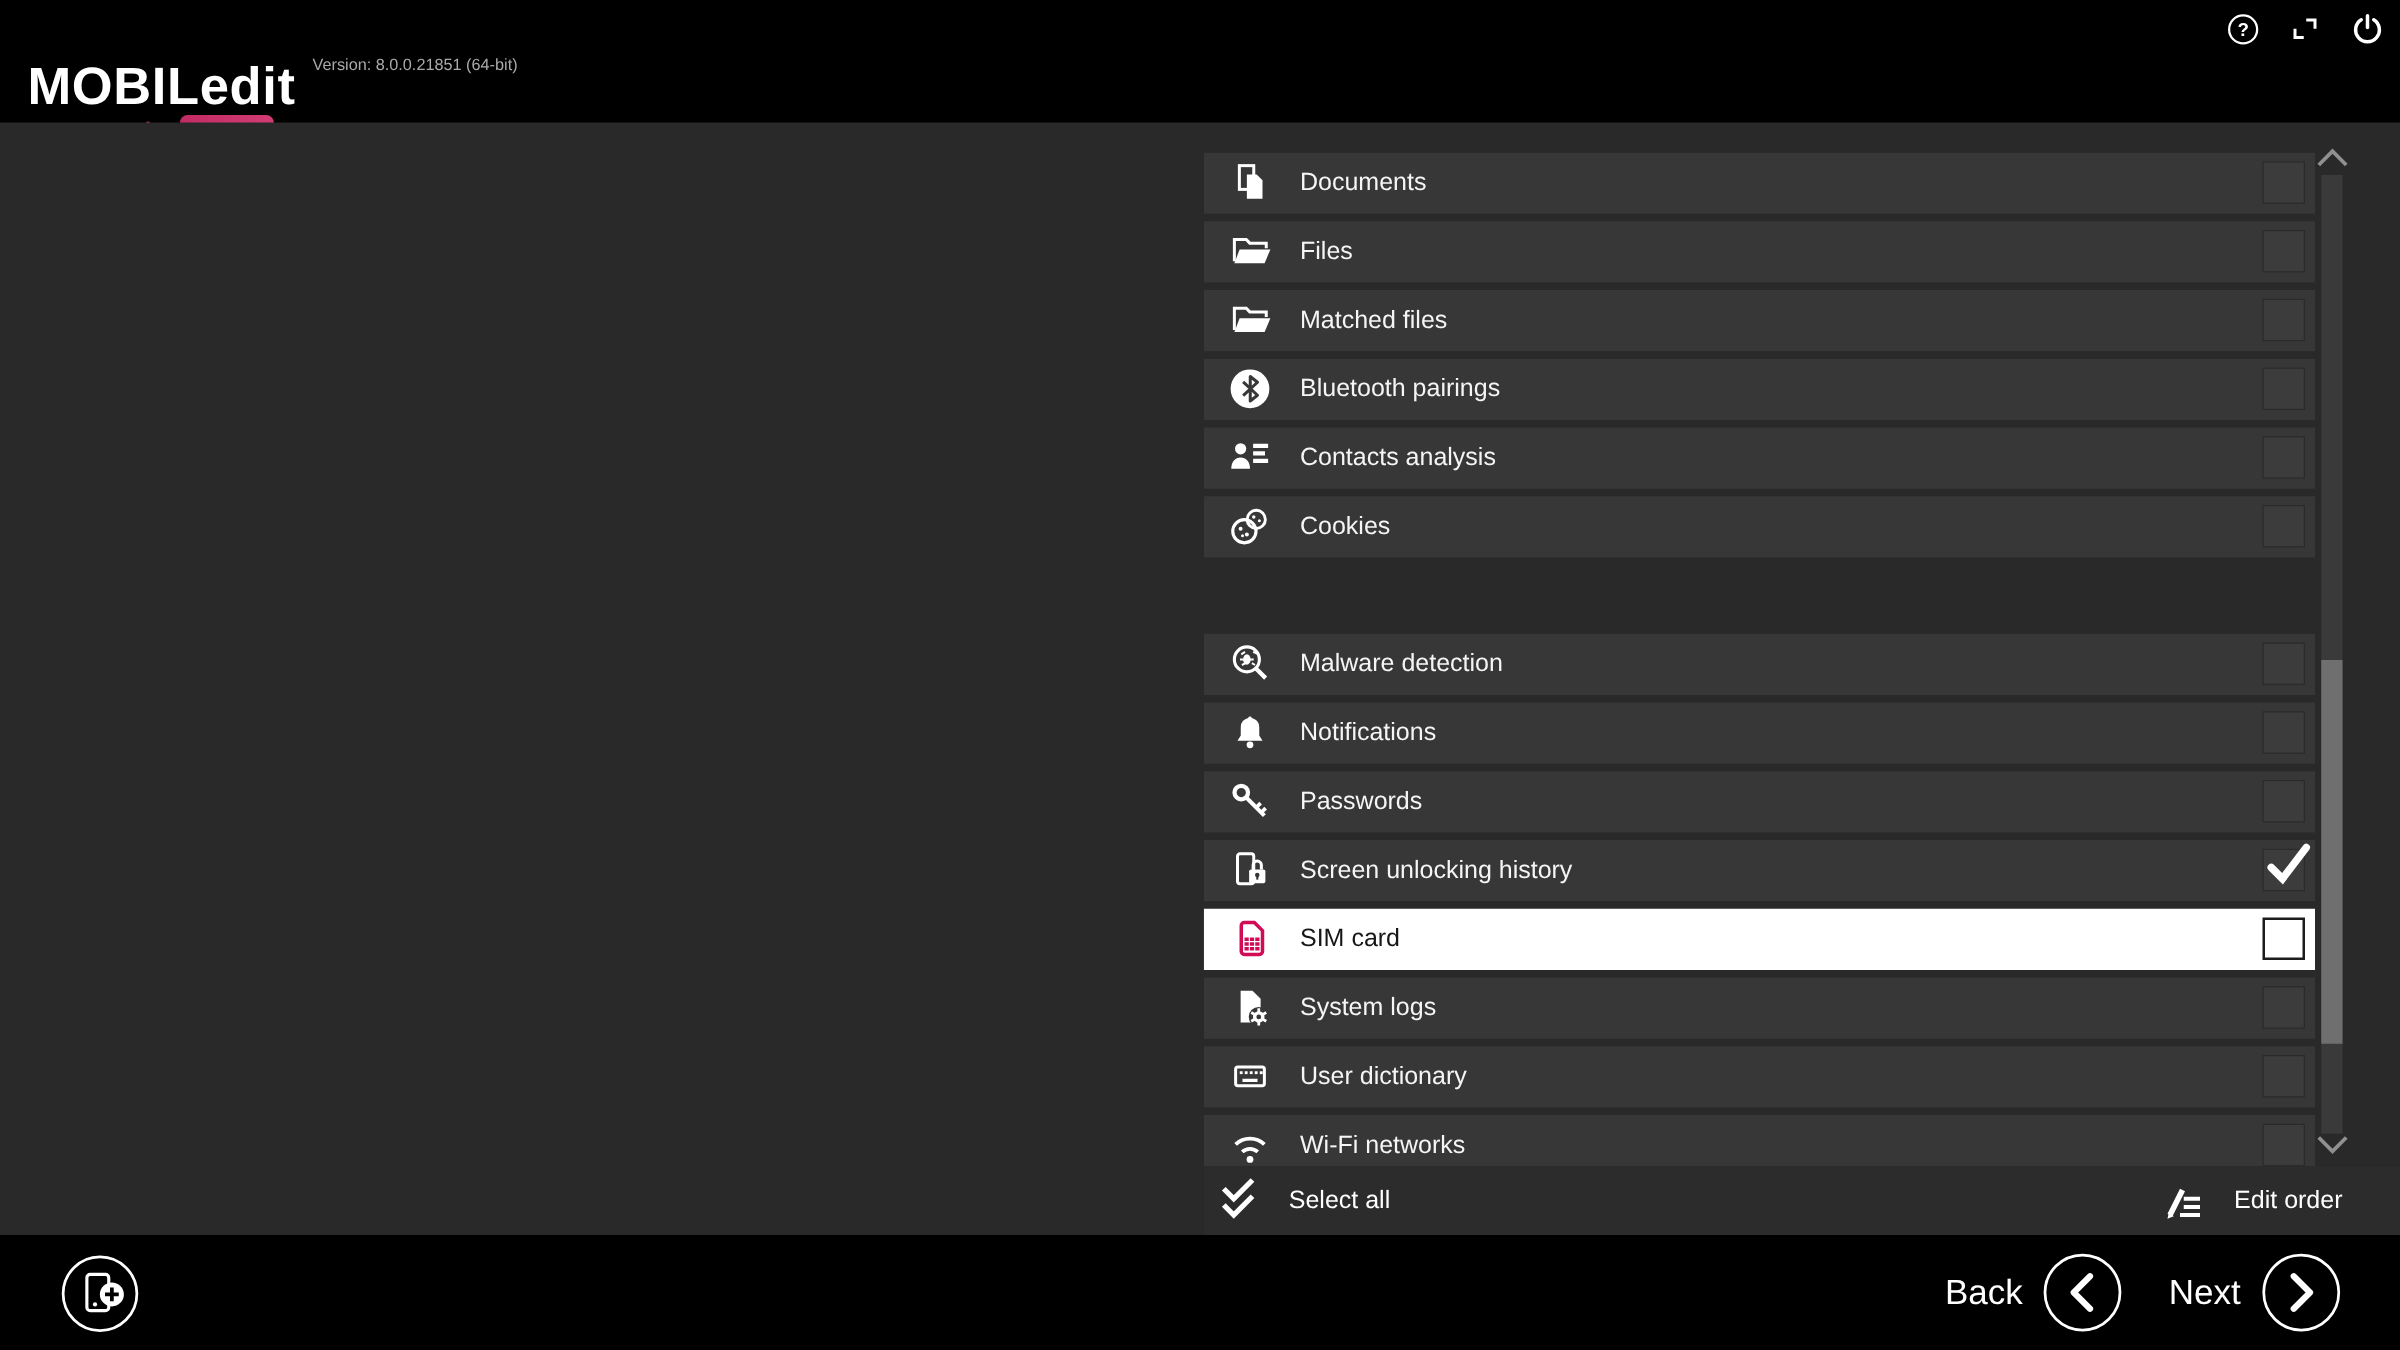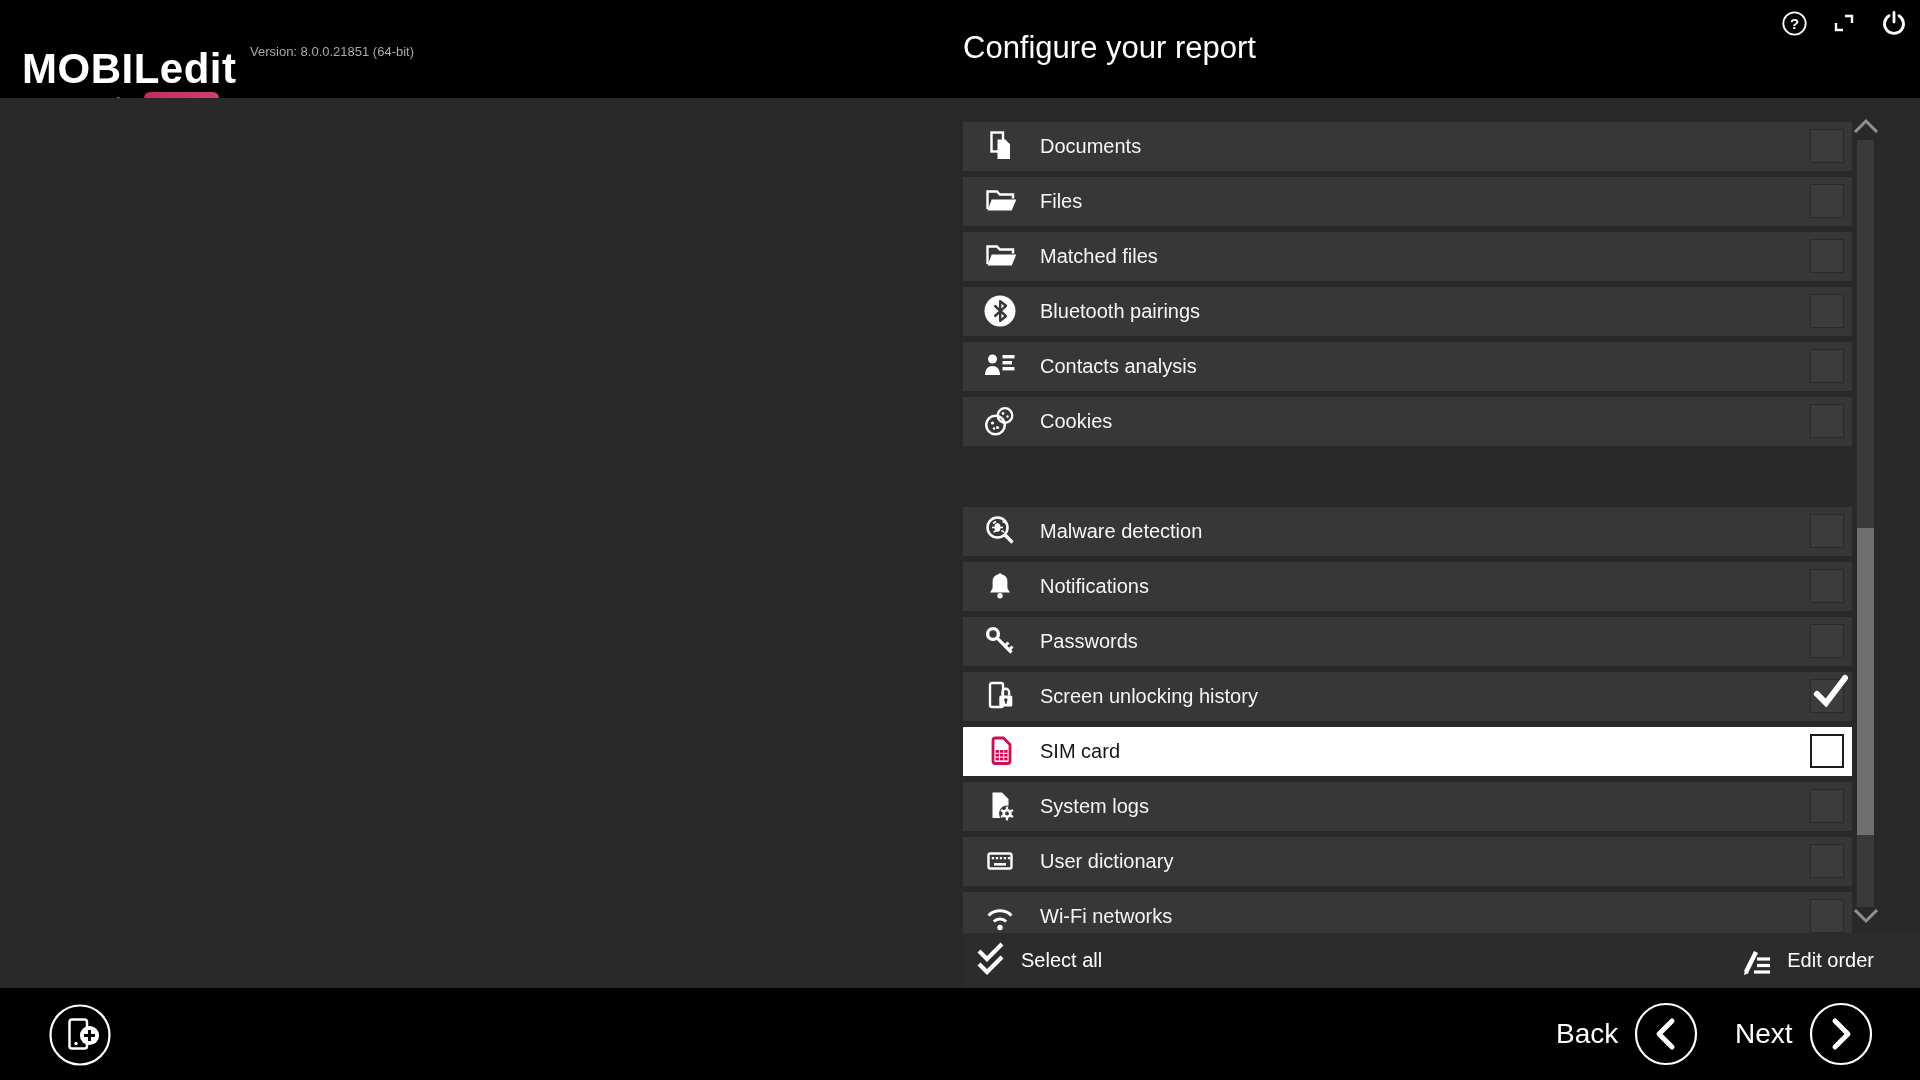--- a/index.html
+++ b/index.html
@@ -34,21 +34,21 @@
   .row.selected .checkbox { background:#fff; border:2px solid #1c1c1c; }
   .checkbox svg { position:absolute; left:-3px; top:-11px; overflow:visible; }
 
   
   .scroll-chevron { position:absolute; left:1853px; width:26px; height:16px; cursor:pointer; }
   .scroll-track { position:absolute; left:1857px; top:42px; width:17px; height:767px; background:#3a3a3a; cursor:pointer; }
   .scroll-thumb { position:absolute; left:0; top:388px; width:17px; height:307px; background:#6f6f6f; cursor:pointer; }
 
   
   .bottom-bar { position:absolute; left:963px; top:835px; width:957px; height:55px; background:#2c2c2c; }
-  .bar-btn { position:absolute; top:0; height:55px; display:flex; align-items:center; gap:14px;
+  .bar-btn { position:absolute; top:0; height:55px; display:flex; align-items:center; gap:24px;
              font-size:20px; color:#fff; cursor:pointer; }
   .bar-btn.select-all { left:12px; }
   .bar-btn.edit-order { right:46px; }
 
   
   .footer { position:absolute; left:0; top:988px; width:1920px; height:92px; background:#000; }
   .add-phone { position:absolute; left:48px; top:15px; width:64px; height:64px; cursor:pointer; }
   .nav-btn { position:absolute; top:0; height:92px; display:flex; align-items:center; gap:16px; cursor:pointer; }
   .nav-btn .nav-label { font-size:28px; font-weight:300; color:#fff; }
   .nav-btn.back { left:1556px; }
@@ -62,21 +62,20 @@
 
   <div class="header">
     <div class="logo">
       <div class="logo-line1">MOBILedit</div>
       <div class="logo-line2">
         <span class="logo-forensic">Forensic</span>
         <span class="logo-badge">PRO</span>
       </div>
     </div>
     <div class="version">Version: 8.0.0.21851 (64-bit)</div>
-    <div class="page-title">Configure your report</div>
     <div class="win-controls">
       <div class="win-btn">
           <svg width="27" height="27" viewBox="0 0 27 27">
             <circle cx="13.5" cy="13.5" r="11.2" fill="none" stroke="#fff" stroke-width="1.8"></circle>
             <text x="13.5" y="19" font-size="15" font-weight="bold" fill="#fff" text-anchor="middle" font-family="Liberation Sans,sans-serif">?</text>
           </svg>
         </div>
       <div class="win-btn">
           <svg width="24" height="24" viewBox="0 0 24 24">
             <path d="M13 5 h7 v7" fill="none" stroke="#fff" stroke-width="2.4"></path>

